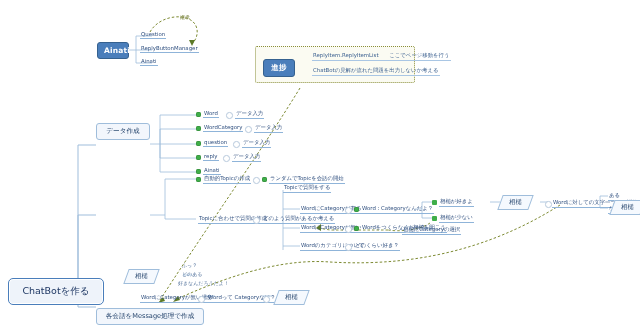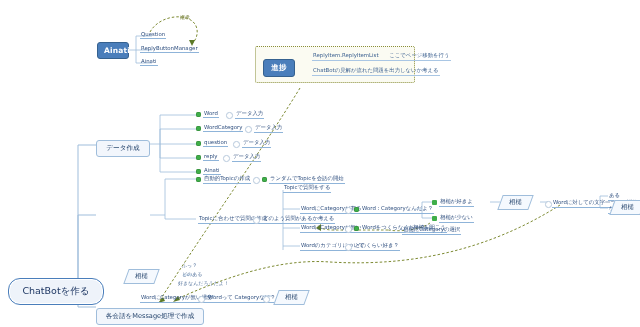--- a/index.html
+++ b/index.html
@@ -5,21 +5,21 @@
   html,body{margin:0;padding:0;background:#ffffff;}
   body{width:640px;height:327px;position:relative;overflow:hidden;
        font-family:"DejaVu Sans","Liberation Sans",sans-serif;}
   #canvas{position:absolute;left:0;top:0;width:640px;height:327px;}
 
   
   .node{position:absolute;box-sizing:border-box;white-space:nowrap;}
 
   
   .root-node{
-    border:1.4px solid #4a7ebb;border-radius:12px;background:#eef3fa;
+    border:1.4px solid #4a7ebb;border-radius:5px;background:#eef3fa;
     color:#1f3864;font-size:9.5px;text-align:center;
     padding:6px 10px;box-shadow:0 0 0 1px #ffffff inset;
   }
   
   .chip{
     background:#4a7ebb;border:1px solid #35618f;border-radius:3px;
     color:#ffffff;font-size:7.5px;font-weight:bold;text-align:center;
     padding:3px 6px;letter-spacing:.2px;
   }
   
@@ -132,21 +132,21 @@
 
   <div class="tinytext olive" style="left:180px;top:14px;">継承</div>
 
   <div class="dash-group" style="left:255px;top:46px;width:160px;height:37px;"></div>
 
   <div class="node chip" style="left:263px;top:59px;width:32px;">進捗</div>
 
   <div class="leaf plain" style="left:312px;top:52px;">ReplyItem.ReplyItemList　　ここでページ移動を行う</div>
   <div class="leaf plain" style="left:312px;top:67px;">ChatBotの見解が流れた問題を出力しないか考える</div>
 
-  <div class="node sub-node" style="left:96px;top:140px;width:54px;">データ作成</div>
+  <div class="node sub-node" style="left:96px;top:123px;width:54px;">データ作成</div>
   <div class="node sub-node" style="left:96px;top:308px;width:108px;">各会話をMessage処理で作成</div>
 
   <div class="mk green" style="left:196px;top:112px;"></div>
   <div class="leaf" style="left:203px;top:110px;">Word</div>
   <div class="mk hollow" style="left:226px;top:112px;"></div>
   <div class="leaf" style="left:235px;top:110px;">データ入力</div>
 
   <div class="mk green" style="left:196px;top:126px;"></div>
   <div class="leaf" style="left:203px;top:124px;">WordCategory</div>
   <div class="mk hollow" style="left:245px;top:126px;"></div>

